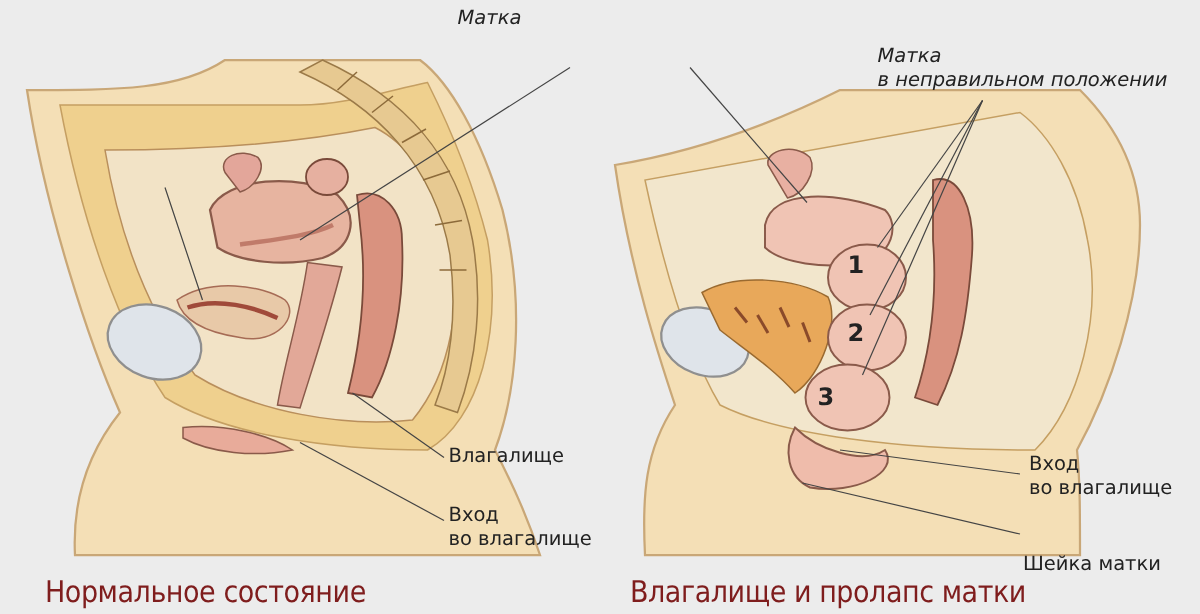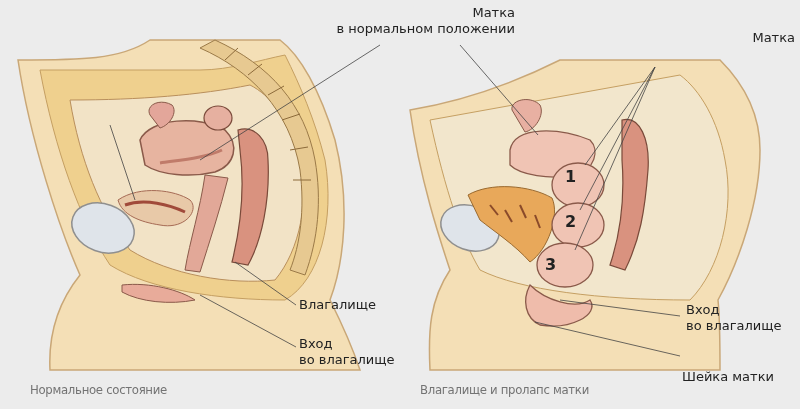--- a/index.html
+++ b/index.html
@@ -1,20 +1,20 @@
 <!DOCTYPE html>
 <html><head>
 <meta charset="utf-8">
 <style>
   html,body{margin:0;padding:0;}
   body{width:800px;height:409px;background:#ececec;position:relative;overflow:hidden;font-family:"DejaVu Sans","Liberation Sans",sans-serif;}
   .lbl{position:absolute;font-size:13px;color:#222;line-height:16px;white-space:nowrap;}
-  .cap{position:absolute;font-size:13px;color:#737373;font-family:"DejaVu Sans Condensed","DejaVu Sans",sans-serif;letter-spacing:-0.3px;}
+  .cap{position:absolute;font-size:20px;color:#7f1d1d;font-family:"DejaVu Sans Condensed","DejaVu Sans",sans-serif;letter-spacing:-0.3px;}
   svg{position:absolute;left:0;top:0;}
-  .c{text-align:right;}
+  .c{text-align:left;font-style:italic;}
 </style>
 </head>
 <body>
 
 <svg width="800" height="409" viewBox="0 0 800 409">
 
   <g>
 
     <path d="M18,60 C30,140 60,230 80,275 C60,300 48,330 50,370 L360,370 C350,340 340,320 330,300 C345,260 350,200 335,140 C320,90 300,55 280,40 L150,40 C120,60 80,60 18,60 Z" fill="#f4dfb6" stroke="#c9a777" stroke-width="1.5"></path>
 
@@ -87,31 +87,31 @@
       <line x1="655" y1="67" x2="580" y2="210"></line>
       <line x1="655" y1="67" x2="575" y2="250"></line>
       <line x1="560" y1="300" x2="680" y2="316"></line>
       <line x1="535" y1="322" x2="680" y2="356"></line>
     </g>
   </g>
 </svg>
 
 <div class="lbl c" style="left:305px;top:5px;width:210px;">
   <div>Матка</div>
-  <div>в нормальном положении</div>
 </div>
 <div class="lbl" style="left:299px;top:297px;">Влагалище</div>
 <div class="lbl" style="left:299px;top:336px;">
   <div>Вход</div>
   <div>во влагалище</div>
 </div>
 <div class="cap" style="left:30px;top:382px;">Нормальное состояние</div>
 
 <div class="lbl c" style="left:585px;top:30px;width:210px;">
   <div>Матка</div>
+  <div>в неправильном положении</div>
 </div>
 <div class="lbl" style="left:565px;top:169px;font-size:16px;font-weight:bold;">1</div>
 <div class="lbl" style="left:565px;top:214px;font-size:16px;font-weight:bold;">2</div>
 <div class="lbl" style="left:545px;top:257px;font-size:16px;font-weight:bold;">3</div>
 <div class="lbl" style="left:686px;top:302px;">
   <div>Вход</div>
   <div>во влагалище</div>
 </div>
 <div class="lbl" style="left:682px;top:369px;">Шейка матки</div>
 <div class="cap" style="left:420px;top:382px;">Влагалище и пролапс матки</div>

